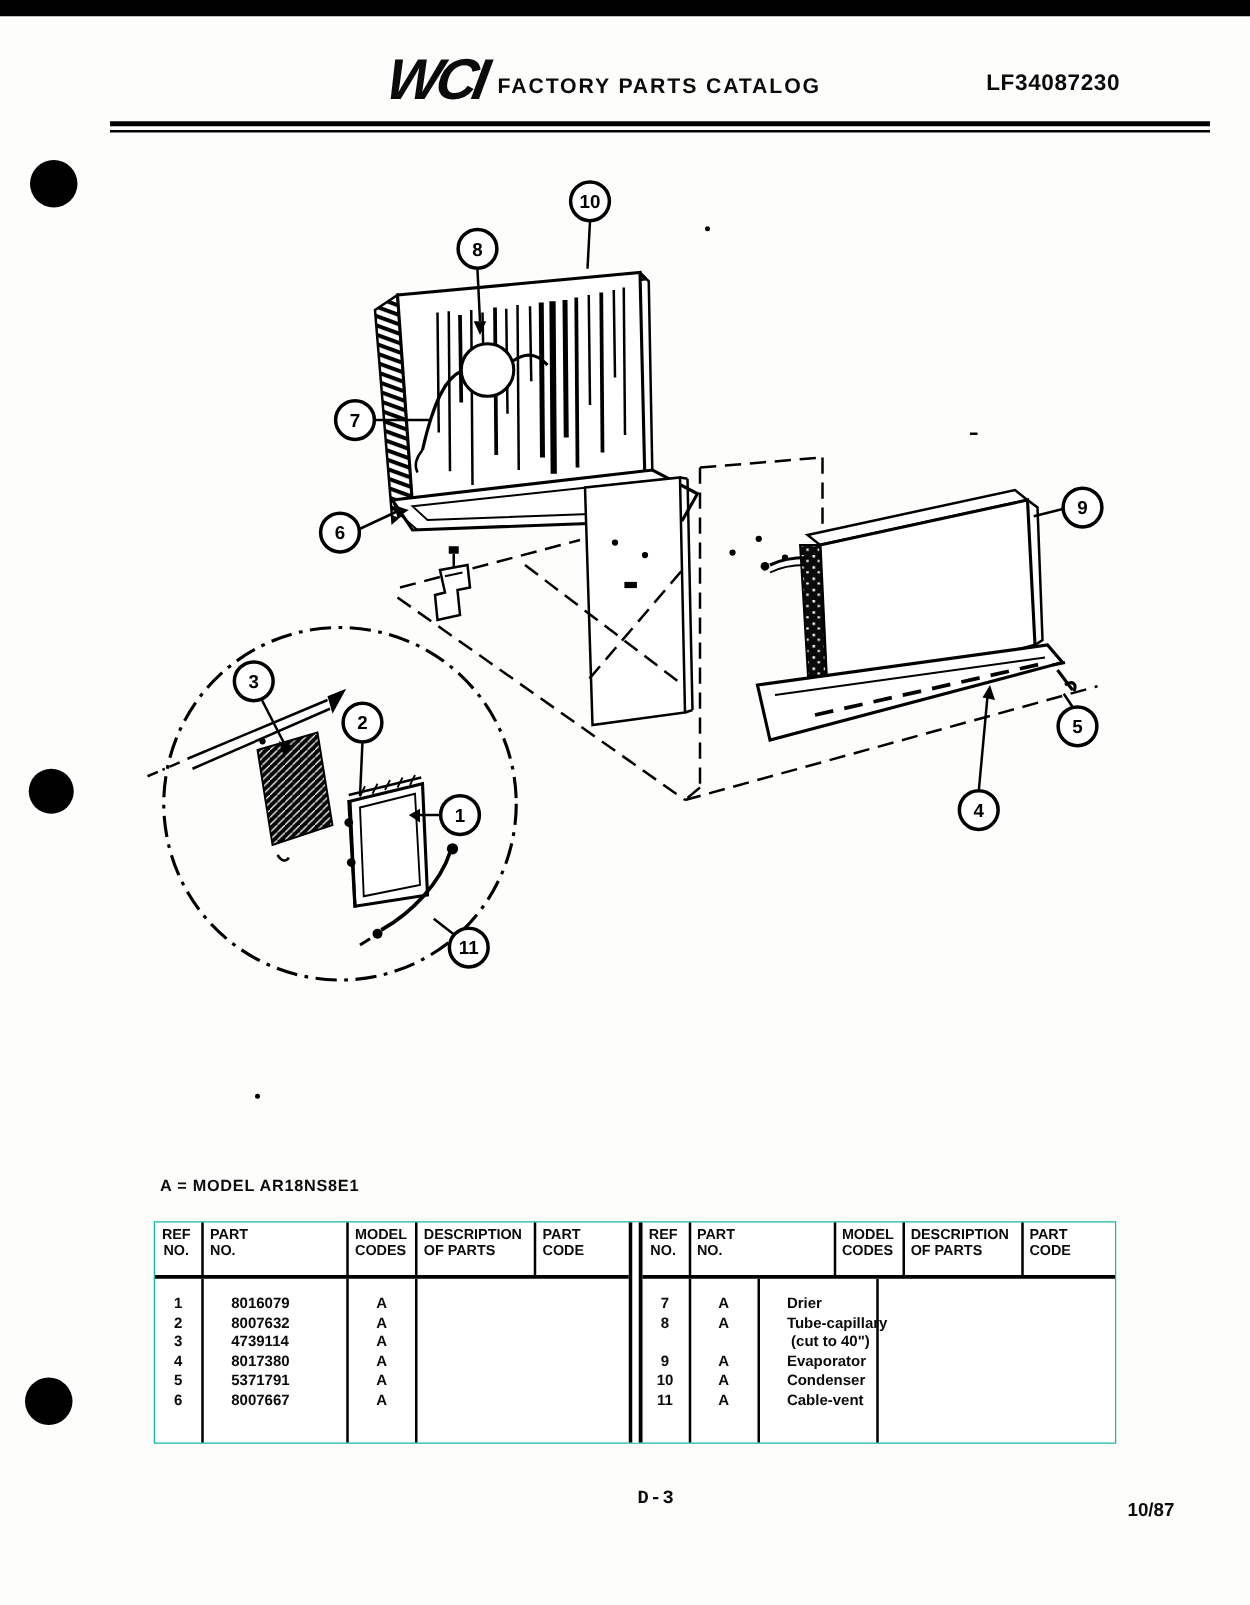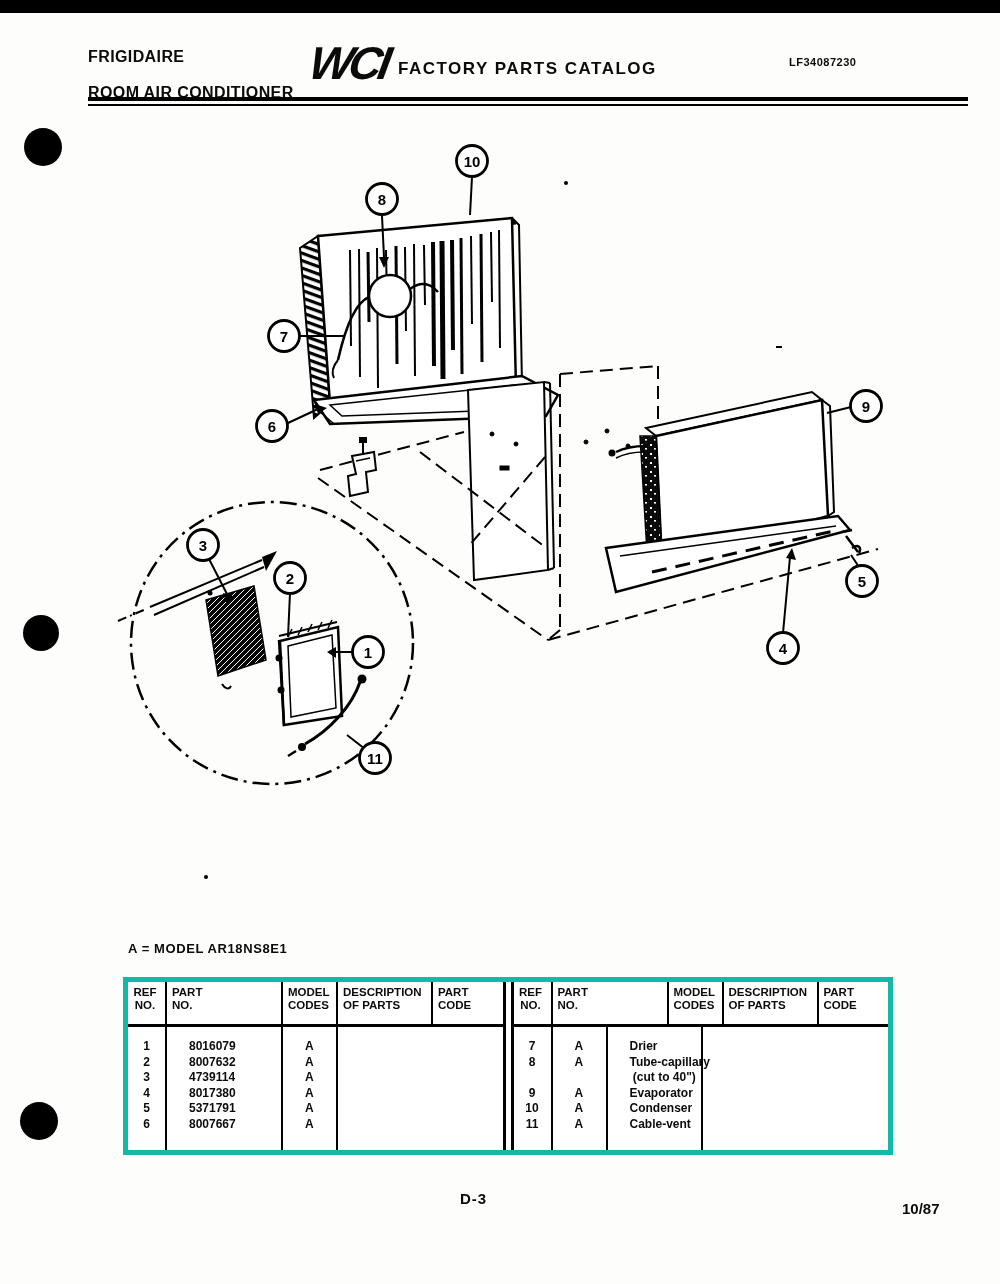--- a/index.html
+++ b/index.html
@@ -5,29 +5,29 @@
   html,body{margin:0;padding:0;background:#888;}
   .page{position:relative;width:1000px;height:1284px;background:#fdfdfc;overflow:hidden;
         font-family:"Liberation Sans",sans-serif;color:#0b0b0b;}
   .abs{position:absolute;}
   
   .topbar{left:0;top:0;width:1000px;height:13px;background:#000;}
   .brand{left:88px;top:48px;font-size:16px;font-weight:bold;letter-spacing:.4px;line-height:18px;white-space:pre-line;}
   .wci{left:310px;top:40px;font-size:46px;font-weight:bold;font-style:italic;letter-spacing:-4px;
        transform:skewX(-10deg);line-height:46px;}
   .cat-title{left:398px;top:59px;font-size:17px;font-weight:bold;letter-spacing:1.5px;}
-  .doc-no{left:789px;top:56px;font-size:11px;font-weight:bold;letter-spacing:.5px;}
+  .doc-no{left:789px;top:56px;font-size:18px;font-weight:bold;letter-spacing:.5px;}
   .rule1{left:88px;top:97px;width:880px;height:4px;background:#000;}
   .rule2{left:88px;top:104px;width:880px;height:2px;background:#000;}
   
   .model-note{left:128px;top:941px;font-size:13px;font-weight:bold;letter-spacing:.6px;}
-  .page-no{left:460px;top:1190px;width:80px;text-align:left;font-size:15px;font-weight:bold;letter-spacing:1px;}
+  .page-no{left:460px;top:1190px;width:80px;text-align:right;font-size:15px;font-weight:bold;letter-spacing:1px;font-family:Liberation Mono, monospace;}
   .date{left:866px;top:1200px;font-size:15px;font-weight:bold;margin-left:36px;}
   
-  .ptable{left:123px;top:977px;width:770px;height:178px;border:5px solid #14b8a6;display:flex;box-sizing:border-box;background:#fff;}
+  .ptable{left:123px;top:977px;width:770px;height:178px;border:1px solid #14b8a6;display:flex;box-sizing:border-box;background:#fff;}
   .half{display:flex;flex-direction:column;flex:1 1 0;min-width:0;}
   .half.left{border-right:3px solid #000;}
   .half.right{border-left:3px solid #000;}
   .mid-gap{width:5px;background:#fff;}
   .thead{display:flex;border-bottom:3px solid #000;height:42px;}
   .tbody{display:flex;flex:1;}
   .hcell,.bcol{box-sizing:border-box;padding-left:16px;}
   .hcell{font-size:11.5px;font-weight:bold;line-height:13px;padding:4px 3px 0 5px;white-space:pre-line;}
   .bcol{padding-top:12px;}
   .c0{width:39px;text-align:center;padding-left:0;}
@@ -42,22 +42,20 @@
   svg{position:absolute;left:0;top:0;}
   svg text.callout-num{font-family:"Liberation Sans",sans-serif;font-weight:bold;font-size:15px;}
 </style>
 </head>
 <body>
 
 <div class="page">
 
   <div class="abs topbar"></div>
 
-  <div class="abs brand"><span>FRIGIDAIRE</span><br>
-    <span>ROOM AIR CONDITIONER</span></div>
   <div class="abs wci">WCI</div>
   <div class="abs cat-title">FACTORY PARTS CATALOG</div>
   <div class="abs doc-no">LF34087230</div>
   <div class="abs rule1"></div>
   <div class="abs rule2"></div>
 
   <svg width="1000" height="1284" viewBox="0 0 1000 1284">
     <defs>
       <pattern id="hatchEdge" width="7" height="7" patternUnits="userSpaceOnUse" patternTransform="rotate(20)">
         <rect width="7" height="7" fill="#fff"></rect>

